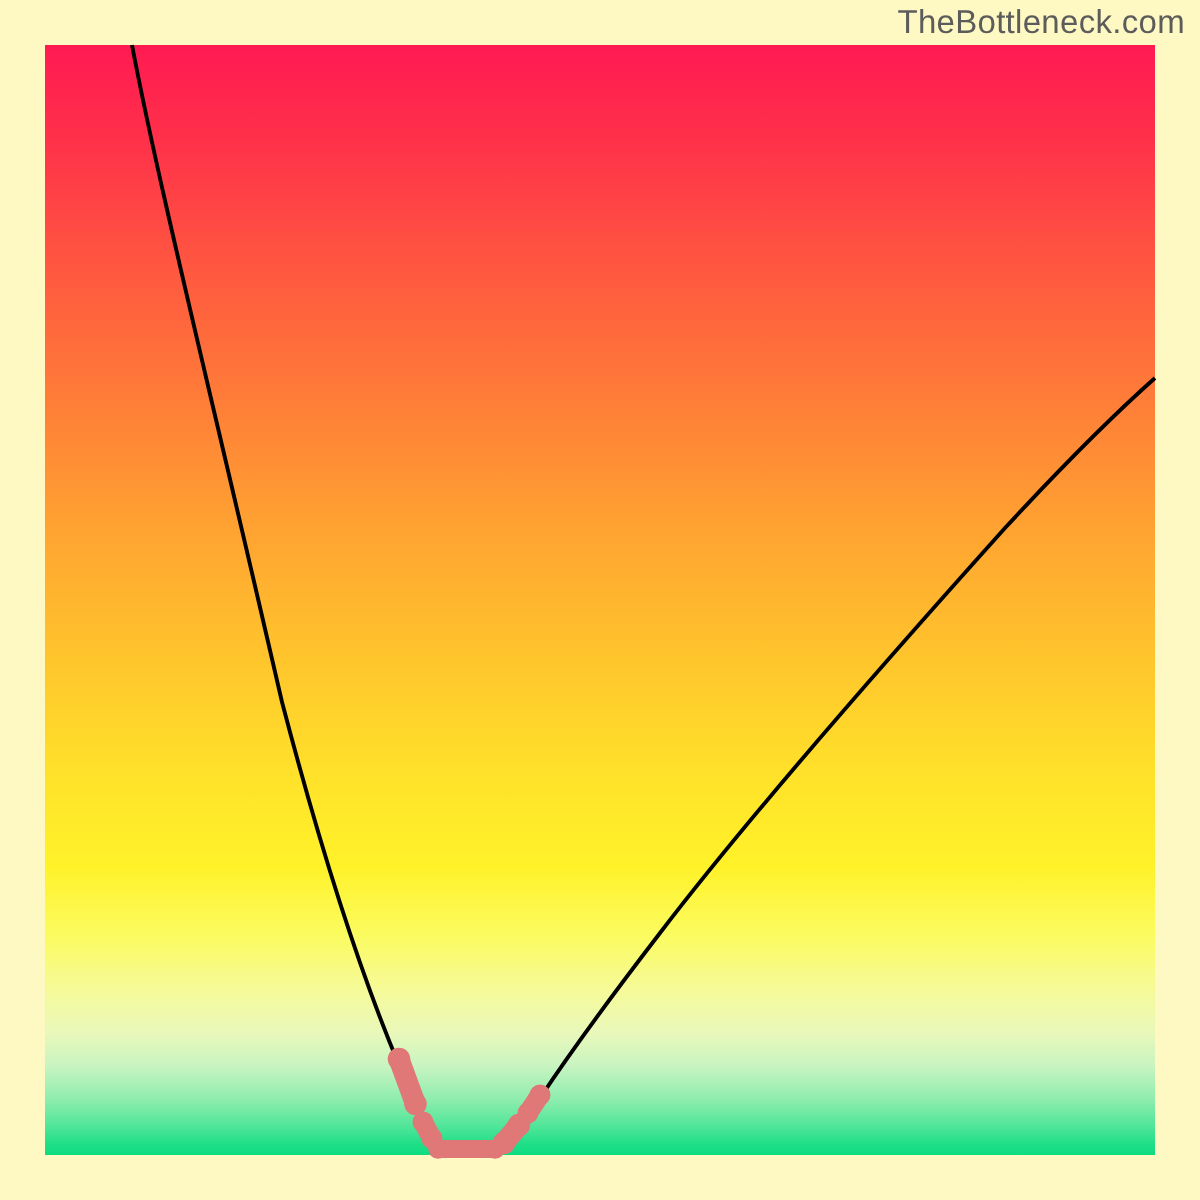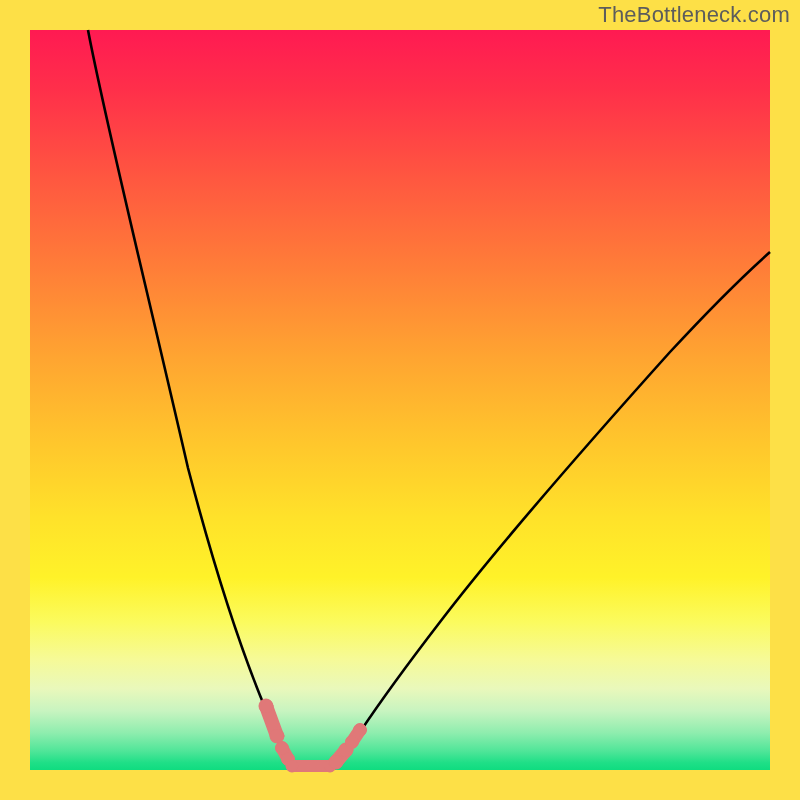--- a/index.html
+++ b/index.html
@@ -8,21 +8,21 @@
     width: 800px;
     height: 800px;
     overflow: hidden;
     background: #000;
     font-family: Arial, Helvetica, sans-serif;
   }
   .outer {
     position: relative;
     width: 800px;
     height: 800px;
-    background: #fde047;
+    background: #fef9c3;
   }
   .watermark {
     position: absolute;
     top: 2px;
     right: 10px;
     color: #5c5c5c;
     font-size: 22px;
     font-weight: 500;
     letter-spacing: 0.2px;
     z-index: 10;

